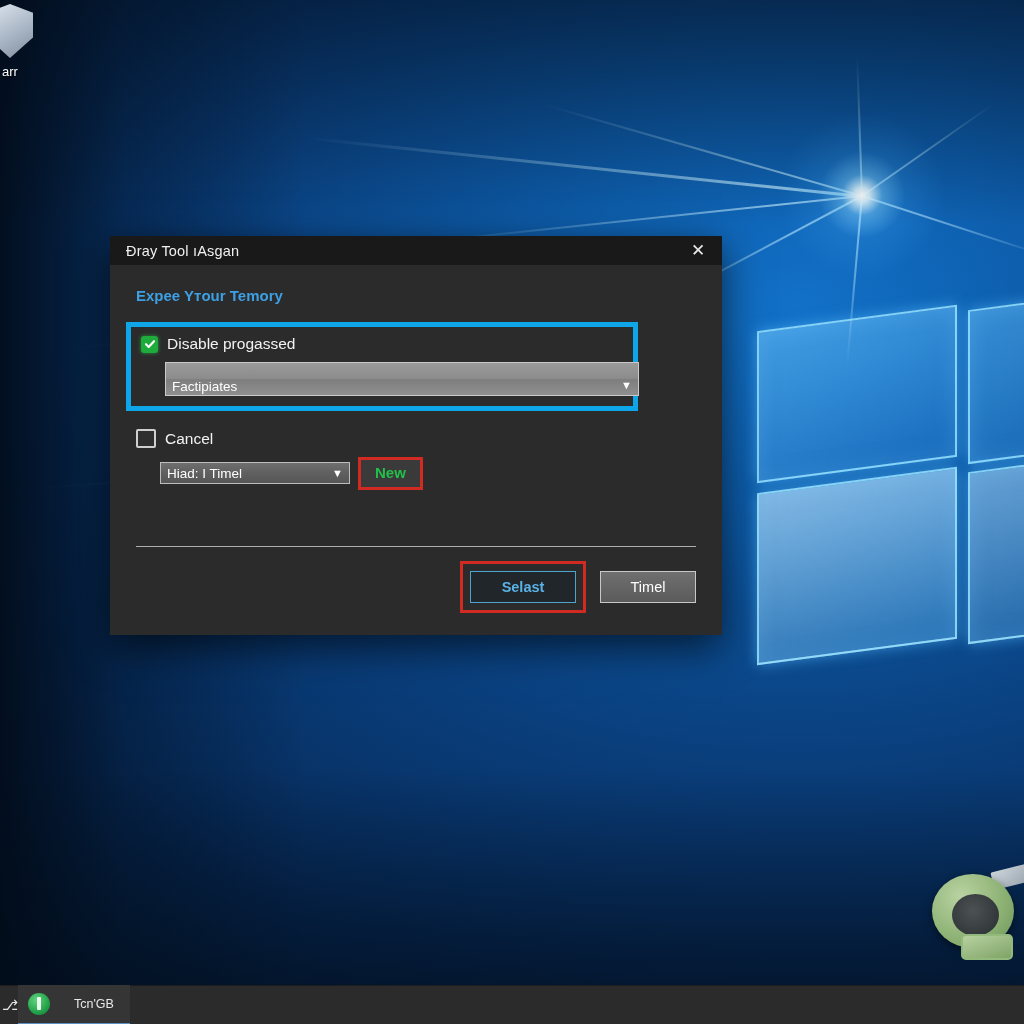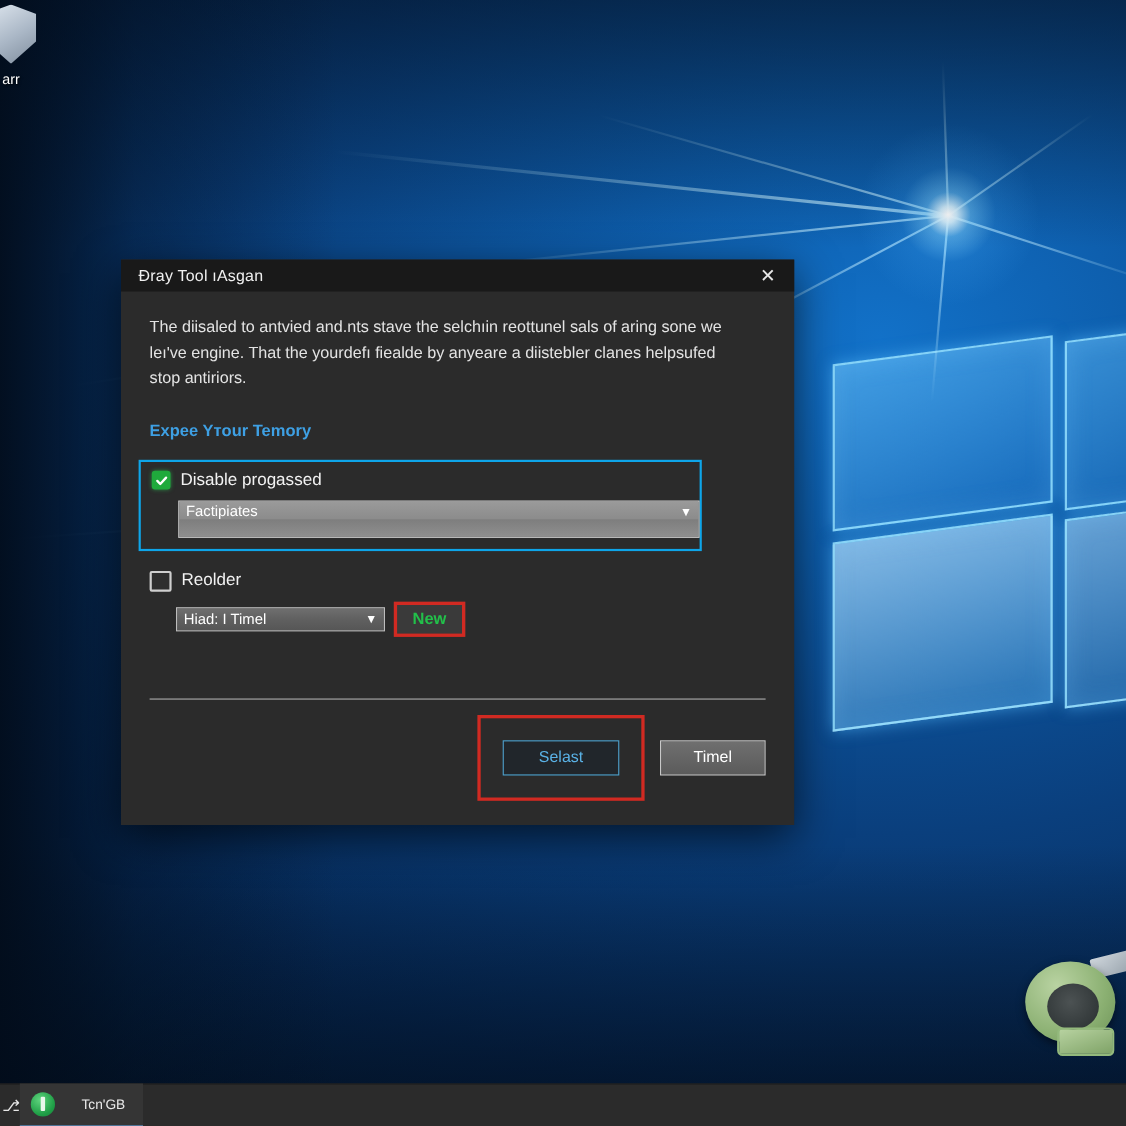--- a/index.html
+++ b/index.html
@@ -203,21 +203,21 @@
     color: #3ea0e4;
     font-size: 15px;
     font-weight: bold;
     margin-bottom: 14px;
     cursor: pointer;
   }
 
   
   #primary-option-group {
     position: relative;
-    border: 2px solid #0ea5e9;
+    border: 5px solid #0ea5e9;
     padding: 8px 10px 10px 10px;
     margin: 4px 0 8px -10px;
     width: 512px;
     box-sizing: border-box;
   }
 
   .checkbox-row {
     display: flex;
     align-items: center;
     gap: 9px;
@@ -249,21 +249,21 @@
   }
   #primary-select {
     width: 474px;
     height: 23px;
     box-sizing: border-box;
     background: linear-gradient(to bottom, #9a9a9a 0%, #8c8c8c 48%, #7e7e7e 52%, #8f8f8f 100%);
     border: 1px solid #c9c9c9;
     color: #ffffff;
     font-size: 13.5px;
     display: flex;
-    align-items: flex-end;
+    align-items: flex-start;
     padding: 16px 6px;
     justify-content: space-between;
     cursor: pointer;
   }
   #secondary-select {
     width: 190px;
     height: 22px;
     box-sizing: border-box;
     background: linear-gradient(to bottom, #6f6f6f 0%, #606060 50%, #565656 100%);
     border: 1px solid #bdbdbd;
@@ -309,22 +309,23 @@
   }
   #dialog-footer {
     display: flex;
     justify-content: flex-end;
     align-items: center;
     gap: 14px;
     padding: 14px 0 22px 0;
   }
   #primary-action-wrap {
     border: 3px solid #d12a22;
-    padding: 20px;
+    padding: 7px;
     display: inline-block;
+    font-weight: bold;
   }
   #primary-action-button {
     width: 104px;
     height: 30px;
     background: #21262b;
     border: 1px solid #4fa3cf;
     color: #5ab2e6;
     font-size: 14.5px;
     display: flex; align-items: center; justify-content: center;
     cursor: pointer;
@@ -429,21 +430,20 @@
   <div id="dialog">
 
     <div id="dialog-titlebar">
       <span id="dialog-title-text">Đray Tool ıAsgan</span>
       <span id="close-button">✕</span>
     </div>
 
     <div id="dialog-body">
 
 
-      <p id="dialog-paragraph">The diisaled to antvied and.nts stave the selchıin reottunel sals of aring sone we leı've engine. That the yourdefı fiealde by anyeare a diistebler clanes helpsufed stop antiriors.</p>
 
       <span id="help-link">Expee Yтour Temory</span>
 
       
       <div id="primary-option-group">
         <div class="checkbox-row">
           <span class="cb-checked">
             <svg width="12" height="12" viewBox="0 0 12 12" aria-hidden="true">
               <path d="M2 6.2 L4.7 9 L10 3.2" fill="none" stroke="#ffffff" stroke-width="2.1" stroke-linecap="round" stroke-linejoin="round"></path>
             </svg>
@@ -455,21 +455,21 @@
             <span>Factipiates</span>
             <span class="chev">▼</span>
           </div>
         </div>
       </div>
 
       
       <div id="secondary-option-group">
         <div class="checkbox-row">
           <span class="cb-unchecked"></span>
-          <span class="checkbox-label">Reolder</span>
+          <span class="checkbox-label">Cancel</span>
         </div>
         <div id="secondary-row">
           <div id="secondary-select">
             <span>Hiad: I Timel</span>
             <span class="chev">▼</span>
           </div>
           <div id="new-button">New</div>
         </div>
       </div>
 

